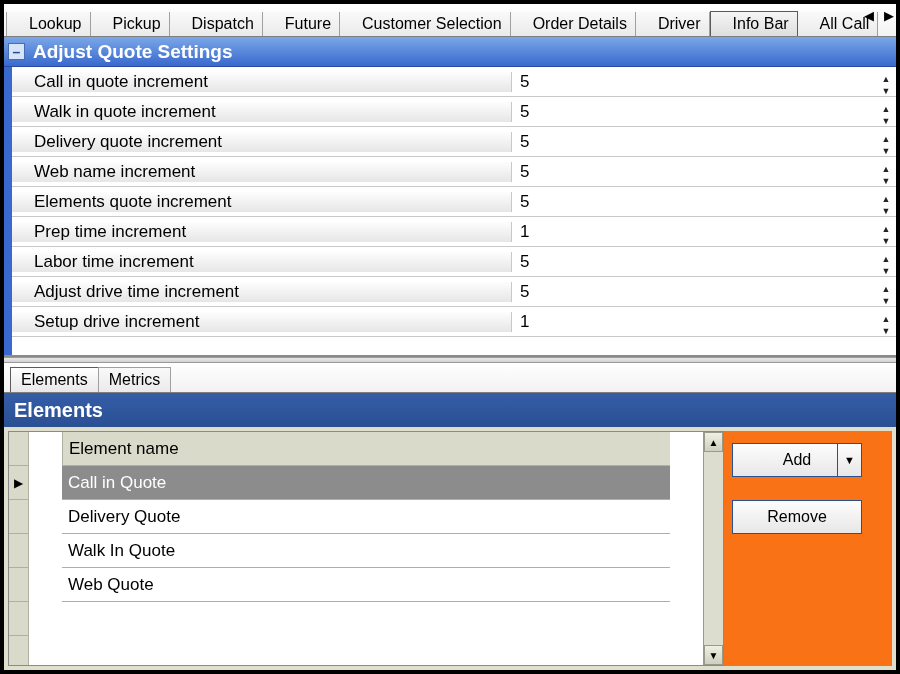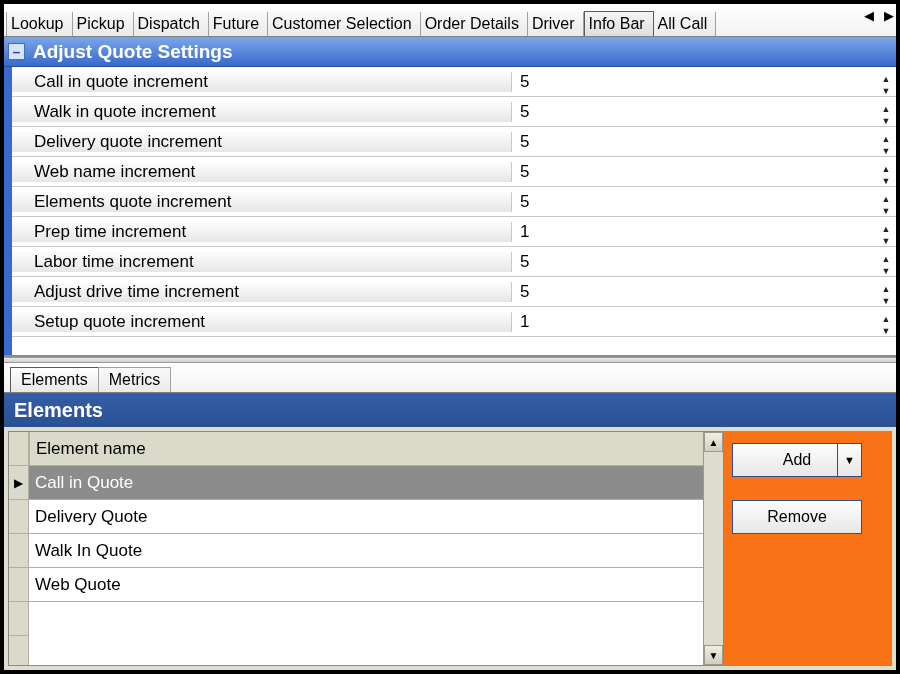--- a/index.html
+++ b/index.html
@@ -23,21 +23,21 @@
   .top-tabstrip {
     display: flex;
     align-items: flex-end;
     height: 33px;
     border-bottom: 1px solid #7e7e7e;
     background: linear-gradient(#fff,#f3f3f3);
     padding: 2px 2px 0 2px;
     position: relative;
   }
   .top-tab {
-    padding: 3px 8px 3px 4px;
+    padding: 3px 8px 3px 22px;
     font-size: 16px;
     border-right: 1px solid #a0a0a0;
     color: #000;
     background: linear-gradient(#f9f9f9,#eaeaea);
     cursor: default;
     user-select: none;
     white-space: nowrap;
   }
   .top-tab:first-child { border-left: 1px solid #a0a0a0; }
   .top-tab.active {
@@ -168,20 +168,21 @@
   .elements-body {
     flex:1; display:flex;
     padding:4px;
     background:#e0dfcd;
   }
   .elements-grid-wrap {
     width:716px;
     border:1px solid #8a8a8a;
     background:#fff;
     display:flex;
+    gap:33px;
   }
   .eg-rowheaders {
     width:20px;
     background:#dadacb;
     border-right:1px solid #b0b0a0;
     display:flex; flex-direction:column;
   }
   .eg-rh {
     height:34px;
     border-bottom:1px solid #b0b0a0;
@@ -357,21 +358,21 @@
         <div class="pg-label">Adjust drive time increment</div>
         <div class="pg-value">
           <span>5</span>
           <div class="pg-spin">
             <div class="pg-spin-btn">▲</div>
             <div class="pg-spin-btn">▼</div>
           </div>
         </div>
       </div>
       <div class="pg-row">
-        <div class="pg-label">Setup quote increment</div>
+        <div class="pg-label">Setup drive increment</div>
         <div class="pg-value">
           <span>1</span>
           <div class="pg-spin">
             <div class="pg-spin-btn">▲</div>
             <div class="pg-spin-btn">▼</div>
           </div>
         </div>
       </div>
     </div>
   </div>

